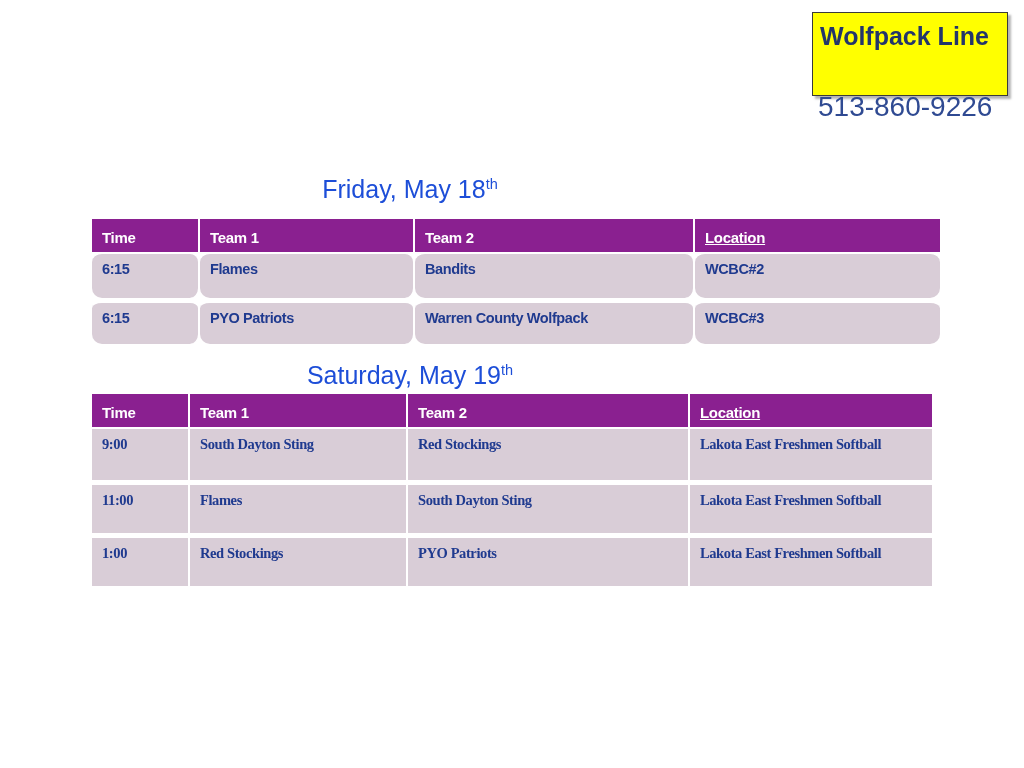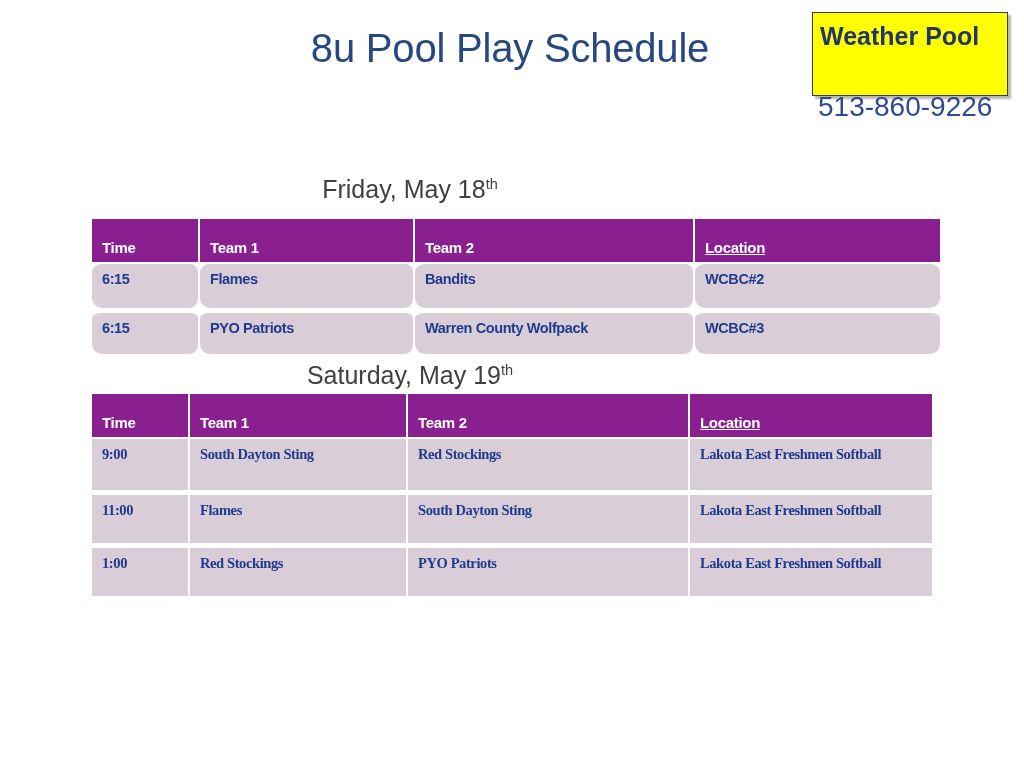--- a/index.html
+++ b/index.html
@@ -65,21 +65,21 @@
     line-height: 38px;
     font-weight: 400;
   }
 
   
   .day-heading {
     position: absolute;
     width: 820px;
     left: 0;
     text-align: center;
-    color: #404040;
+    color: #1d4ed8;
     font-size: 25px;
     line-height: 30px;
   }
   .day-heading sup {
     font-size: 0.58em;
     vertical-align: super;
     line-height: 0;
   }
   #friday-heading { top: 174px; }
   #saturday-heading { top: 360px; }
@@ -90,21 +90,21 @@
     border-collapse: separate;
     border-spacing: 0;
     table-layout: fixed;
   }
   .sched-table th {
     background: #8a2090;
     color: #ffffff;
     font-size: 15px;
     font-weight: bold;
     text-align: left;
-    padding: 20px 0 6px 10px;
+    padding: 10px 0 6px 10px;
     height: 26px;
     border-right: 2px solid #ffffff;
     box-sizing: border-box;
     letter-spacing: -0.3px;
   }
   .sched-table th:last-child { border-right: none; text-decoration: underline; }
   .sched-table td {
     background: #d9cdd7;
     color: #1f3a8f;
     font-size: 14.5px;
@@ -124,25 +124,24 @@
   #friday-table { left: 92px; top: 219px; width: 848px; }
   #saturday-table { left: 92px; top: 394px; width: 840px; }
 
   .tbl-row-h-fri td { height: 46px; border-radius: 10px; }
   .tbl-row-h-sat td { height: 53px; font-family: Liberation Serif, serif; }
 </style>
 </head>
 <body>
 
 <div class="slide-title">
-  <span class="line">8u Pool Play Schedule</span>
 </div>
 
 <div class="weather-box"></div>
-<div class="weather-label">Weather Pool</div>
+<div class="weather-label">Wolfpack Line</div>
 <div class="weather-phone">513-860-9226</div>
 
 <div class="day-heading" id="friday-heading">
   <span>Friday, May 18</span><sup>th</sup>
 </div>
 
 <table class="sched-table" id="friday-table">
   <colgroup>
     <col style="width:108px">
     <col style="width:215px">

